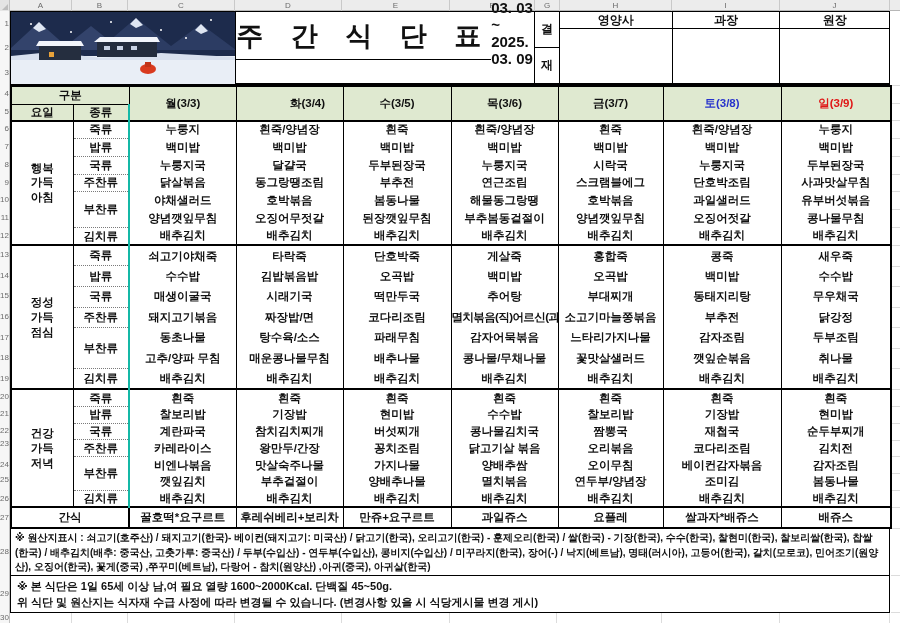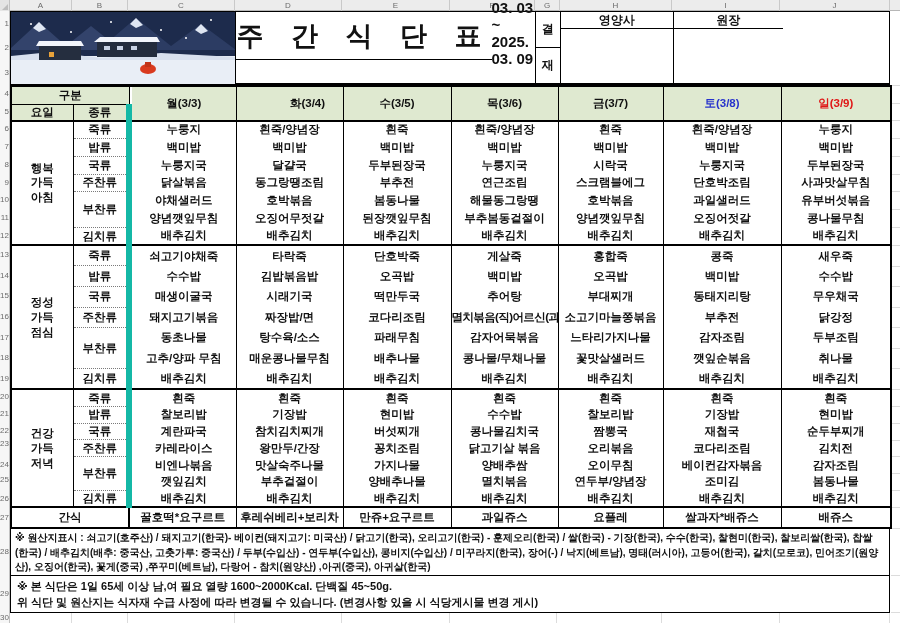--- a/index.html
+++ b/index.html
@@ -36,21 +36,21 @@
 
   
   table.menu{width:880px;border-collapse:collapse;table-layout:fixed;border:2px solid #000;}
   table.menu td{border-left:1px solid #000;padding:0;text-align:center;vertical-align:middle;font-size:11.5px;font-weight:600;overflow:hidden;white-space:nowrap;}
   tr.h1 td{height:18px;background:#dfe9d0;font-weight:bold;border-bottom:1px solid #000;}
   tr.h2 td{height:16px;background:#dfe9d0;font-weight:bold;}
   td.dayhdr{font-size:13.5px;}
   tbody.sec{border-top:2px solid #000;}
   tbody.snack{border-top:2px solid #000;}
   td.secname{font-size:16px;font-weight:bold;line-height:1.3;border-right:1px solid #000;}
-  td.cat{font-weight:bold;font-size:11.5px;border-right:6px solid #14b8a6;}
+  td.cat{font-weight:bold;font-size:11.5px;border-right:2px solid #14b8a6;}
   td.cat.dot{border-top:1px dotted #7a7a7a;}
   td.item{border-top:none;border-bottom:none;}
   td.sm{font-size:9px;letter-spacing:-0.6px;}
   tbody.b tr{height:17.85px;} tbody.l tr{height:20.57px;} tbody.d tr{height:16.85px;}
   tbody.snack tr{height:21px;}
   td.snacklabel{font-size:15px;font-weight:bold;border-right:2px solid #000;}
   td.snackitem{font-size:12px;}
 
   
   .origin-note{width:880px;height:47px;border:1px solid #000;border-top:none;font-size:10px;font-weight:bold;line-height:14.5px;padding:2px 4px;overflow:hidden;}
@@ -181,20 +181,24 @@
       </div>
       <div class="hdr-approve">
         <div class="appr">결</div>
         <div class="appr">재</div>
       </div>
       <div class="hdr-signers">
         <div class="signer s-h">
           <div class="signer-label">영양사</div>
           <div class="signer-box"></div>
         </div>
+        <div class="signer s-i">
+          <div class="signer-label">과장</div>
+          <div class="signer-box"></div>
+        </div>
         <div class="signer s-j">
           <div class="signer-label">원장</div>
           <div class="signer-box"></div>
         </div>
       </div>
     </div>
 
     <table class="menu" id="menu-table">
         <colgroup>
           <col style="width: 62px;">

